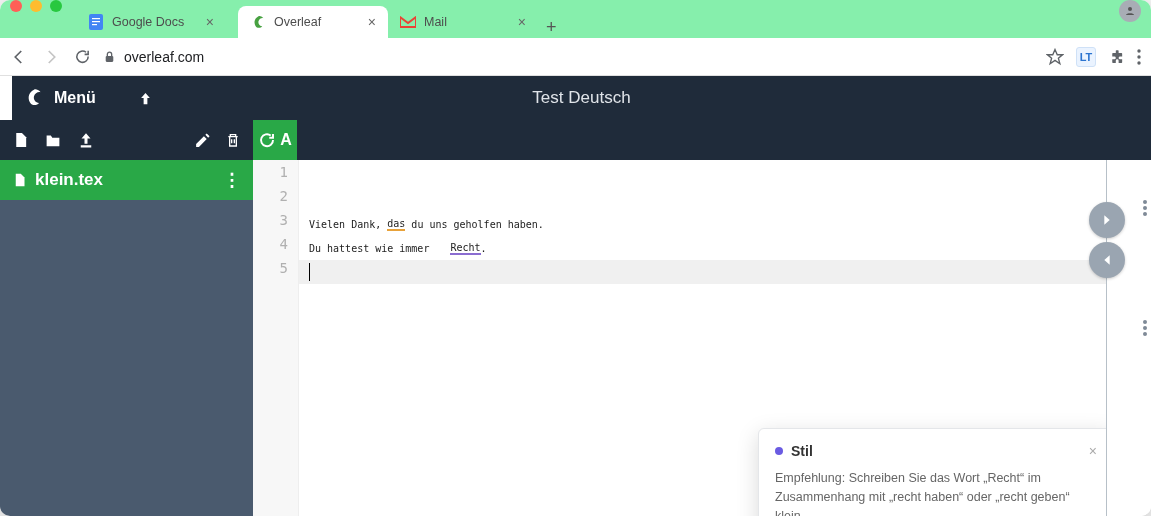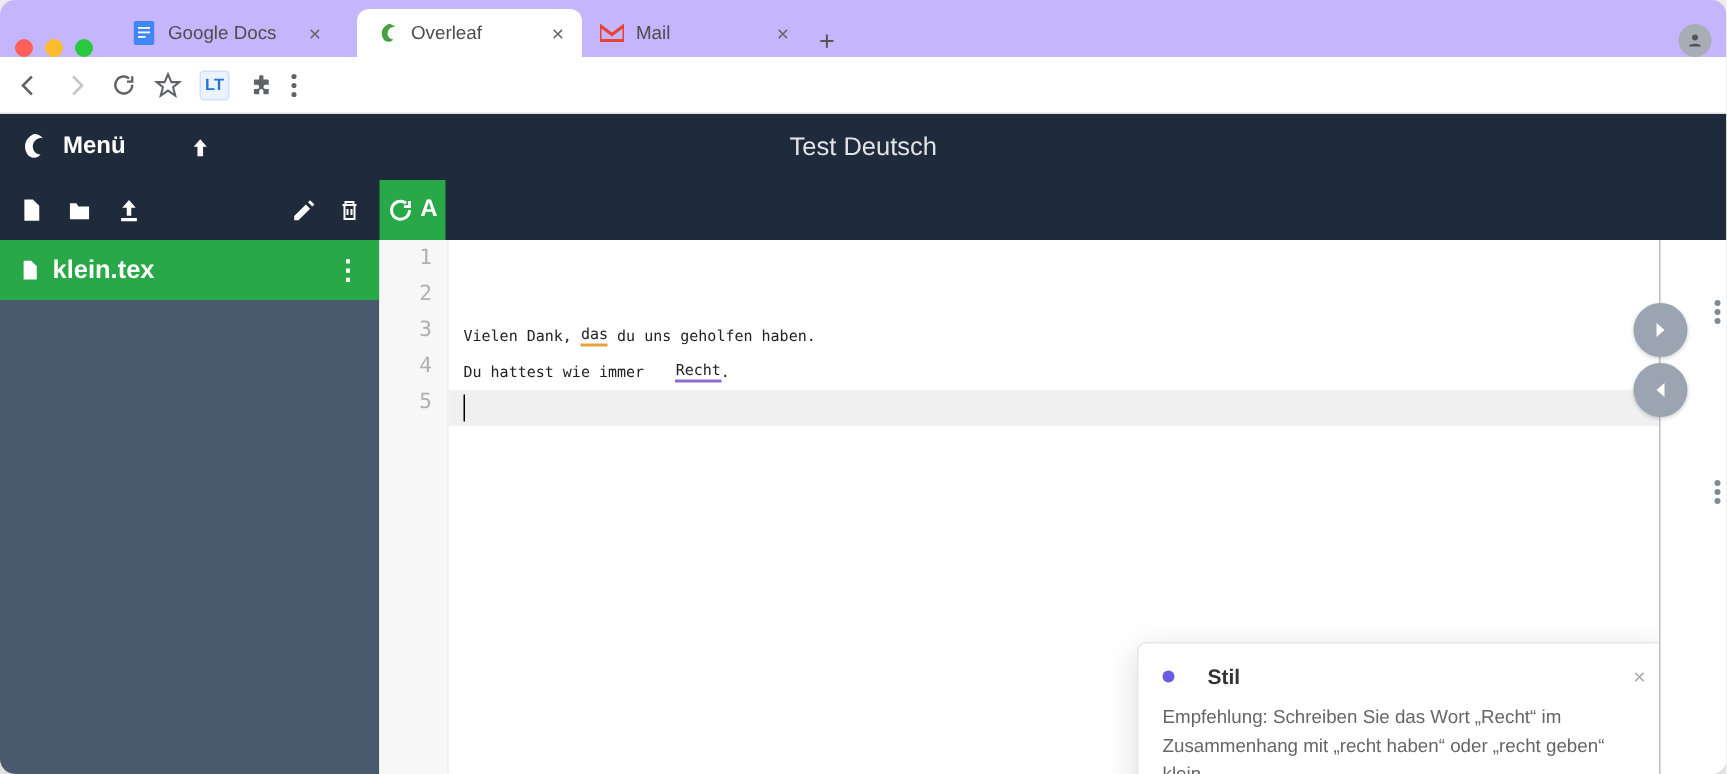--- a/index.html
+++ b/index.html
@@ -1,20 +1,20 @@
 <!DOCTYPE html>
 <html><head>
 <meta charset="utf-8">
 <style>
 * { margin: 0; padding: 0; box-sizing: border-box; }
 body { font-family: -apple-system, BlinkMacSystemFont, "Segoe UI", Helvetica, Arial, sans-serif; background: #f5f5f5; overflow: hidden; }
 .window { width: 1151px; height: 516px; background: #fff; border-radius: 10px; overflow: hidden; display: flex; flex-direction: column; box-shadow: 0 6px 24px rgba(0,0,0,0.2); position: relative; }
 
 
-.tab-bar { height: 38px; background: #c4b5fd; display: flex; align-items: flex-end; padding: 0 10px; }
+.tab-bar { height: 38px; background: #86efac; display: flex; align-items: flex-start; padding: 0 10px; }
 .traffic { display: flex; gap: 8px; margin-right: 14px; }
 .traffic span { width: 12px; height: 12px; border-radius: 50%; }
 .t-red { background: #ff5f57; } .t-yellow { background: #febc2e; } .t-green { background: #28c840; }
 .tabs { display: flex; align-items: flex-end; height: 100%; }
 .tab { display: flex; align-items: center; gap: 8px; height: 32px; padding: 0 12px; font-size: 12.5px; color: #4d4d4d; border-radius: 8px 8px 0 0; min-width: 150px; position: relative; }
 .tab.active { background: #fff; margin-left: 12px; }
 .tab-favicon { width: 16px; height: 16px; display:flex; align-items:center; justify-content:center;}
 .tab-close { margin-left: auto; color: #666; font-size: 14px; cursor: pointer; }
 .new-tab { color: #555; font-size: 18px; margin-left: 8px; cursor: pointer; }
 .tab-right { margin-left: auto; display:flex; align-items:center; }
@@ -24,21 +24,21 @@
 .addr-bar { height: 38px; background: #fff; display: flex; align-items: center; padding: 0 10px; gap: 12px; border-bottom: 1px solid #e0e0e0; }
 .nav-icons { display: flex; gap: 14px; align-items: center; color: #5f6368; }
 .nav-icons .disabled { color: #bdbdbd; }
 .url-box { flex: 1; display: flex; align-items: center; gap: 8px; font-size: 14px; color: #202124; }
 .lock { color: #5f6368; }
 .addr-right { display: flex; gap: 12px; align-items: center; color: #5f6368; }
 .ext-icon { width:20px; height:20px; display:flex; align-items:center; justify-content:center; border-radius:3px; font-size:11px; font-weight:bold; }
 .lt-badge { background:#eaf3ff; color:#2b74d0; border:1px solid #cfe1f7; }
 
 
-.app-header { height: 44px; background: #1f2b3a; display: flex; align-items: center; color: #fff; padding: 0 12px; position: relative; }
+.app-header { height: 44px; background: #1f2b3a; display: flex; align-items: center; color: #fff; padding: 0 12px; position: relative; margin-left: 12px; }
 .leaf { width:20px; height:20px; margin-right:10px; }
 .menu-label { font-size: 16px; font-weight:600; }
 .proj-title { position: absolute; left: 50%; transform: translateX(-50%); font-size: 17px; color: #e0e4e9; }
 .up-arrow { margin-left: 42px; color: #fff; font-size: 16px; }
 
 
 .toolbars { height: 40px; display: flex; background: #1f2b3a; }
 .left-tools { width: 253px; display:flex; align-items:center; padding:0 12px; gap:14px; color:#fff; }
 .left-tools .pushright { margin-left:auto; }
 .main-tools { flex:1; display:flex; align-items:center; padding: 0 14px; gap:12px; color:#fff; }
@@ -73,21 +73,21 @@
 .preview-strip { width:45px; background:#fff; border-left:1px solid #b7c0c8; position:relative; }
 .nav-circle { position:absolute; left:-18px; width:36px; height:36px; border-radius:50%; background:#9aa5b1; display:flex; align-items:center; justify-content:center; color:#fff; font-size:18px; box-shadow:0 1px 3px rgba(0,0,0,0.2); cursor:pointer; }
 .nav-circle.up { top: 42px; }
 .nav-circle.down { top: 82px; }
 .handle-dots { position:absolute; right:3px; width:5px; display:flex; flex-direction:column; gap:2px; }
 .handle-dots span{ width:4px; height:4px; border-radius:50%; background:#7f8a97;}
 .handle-dots.h1 { top:40px; } .handle-dots.h2 { top:160px; }
 
 
 .popup { position:absolute; left:505px; top:268px; width:356px; background:#fff; border:1px solid #e4e6e9; border-radius:6px; box-shadow:0 6px 22px rgba(0,0,0,0.15); padding:14px 16px 16px; font-family:-apple-system,Helvetica,Arial,sans-serif; }
-.popup-head { display:flex; align-items:center; gap:22px; margin-bottom:10px;}
+.popup-head { display:flex; align-items:center; gap:8px; margin-bottom:10px;}
 .popup-dot { width:8px; height:8px; border-radius:50%; background:#6a5be2; }
 .popup-title { font-weight:700; color:#333; font-size:14px; }
 .popup-close { margin-left:auto; color:#aaa; cursor:pointer; font-size:14px; }
 .popup-body { font-size:12.5px; color:#666; line-height:1.5; margin-bottom:14px; }
 
 svg { display:block; }
 </style>
 </head>
 <body>
 
@@ -152,20 +152,29 @@
       <span class="disabled">
           <svg width="18" height="18" viewBox="0 0 24 24" fill="none" stroke="#c4c4c4" stroke-width="2.2">
             <path d="M9 4 L17 12 L9 20"></path>
           </svg>
         </span>
       <span>
           <svg width="17" height="17" viewBox="0 0 24 24" fill="none" stroke="#5f6368" stroke-width="2.2">
             <path d="M20 12 A8 8 0 1 1 17 6 M20 4 V9 H15"></path>
           </svg>
         </span>
+    </div>
+    <div class="url-box">
+      <span class="lock">
+          <svg width="13" height="14" viewBox="0 0 24 24" fill="#5f6368">
+            <rect x="5" y="10" width="14" height="11" rx="2"></rect>
+            <path d="M8 10 V7 a4 4 0 0 1 8 0 V10" fill="none" stroke="#5f6368" stroke-width="2.4"></path>
+          </svg>
+        </span>
+      <span>overleaf.com</span>
     </div>
     <div class="addr-right">
       <span>
           <svg width="18" height="18" viewBox="0 0 24 24" fill="none" stroke="#5f6368" stroke-width="1.8">
             <path d="M12 2 L15 9 L22 9 L16.5 13.5 L18.5 21 L12 16.5 L5.5 21 L7.5 13.5 L2 9 L9 9 Z"></path>
           </svg>
         </span>
       <span class="ext-icon lt-badge">LT</span>
       <span>
           <svg width="17" height="17" viewBox="0 0 24 24" fill="#5f6368">

